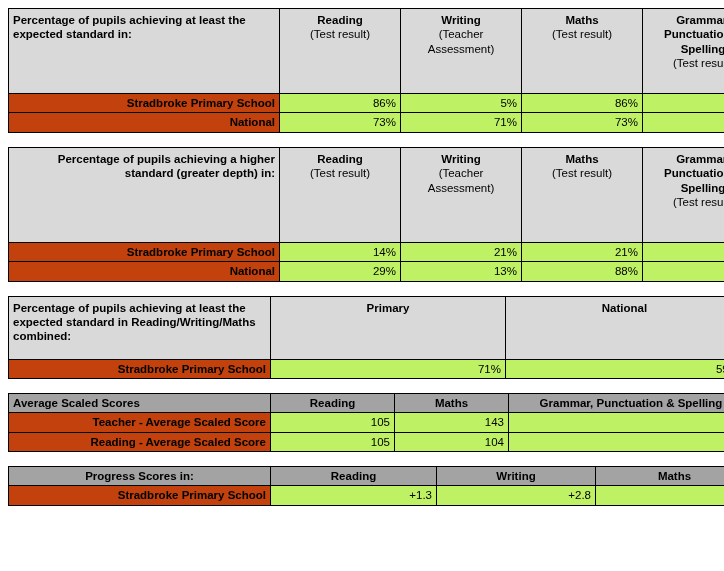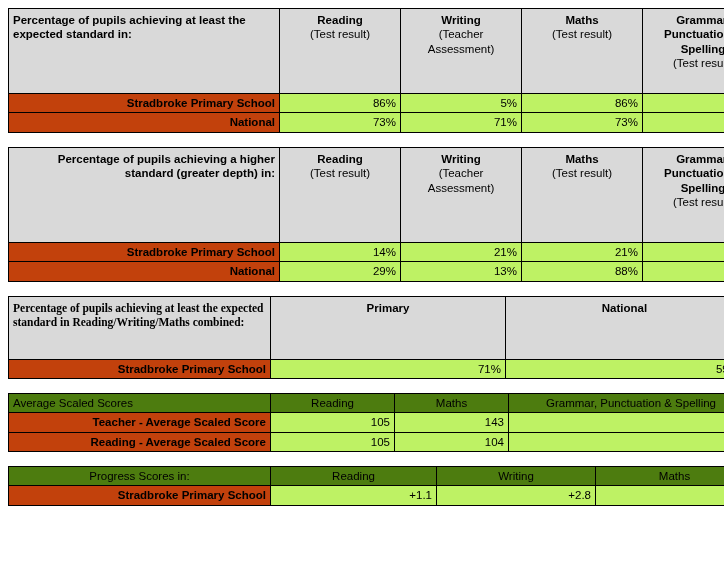--- a/index.html
+++ b/index.html
@@ -29,22 +29,22 @@
     margin-bottom: 14px;
   }
   td, th {
     border: 1px solid #000000;
     padding: 2px 4px;
     font-size: 11.5px;
     line-height: 1.25;
     vertical-align: middle;
   }
   .hdr {
-    background: #4d7c0f;
-    font-weight: normal;
+    background: #a3a3a3;
+    font-weight: bold;
   }
   .hdr-left {
     background: #d9d9d9;
     font-weight: bold;
     text-align: left;
     vertical-align: top;
     padding-top: 4px;
   }
   .hdr-center {
     background: #d9d9d9;
@@ -66,21 +66,21 @@
     background: #bef264;
   }
   .t1 .c0 { width: 262px; }
   .t1 .c1, .t1 .c2, .t1 .c3, .t1 .c4 { width: 112px; }
   .t1 .hdr-left { height: 78px; }
 
   .t2 .c0 { width: 262px; text-align: right; }
   .t2 .c1, .t2 .c2, .t2 .c3, .t2 .c4 { width: 112px; }
   .t2 .hdr-left { height: 88px; }
 
-  .t3 .c0 { width: 253px; font-family: Liberation Serif, serif; }
+  .t3 .c0 { width: 253px; }
   .t3 .c1 { width: 226px; }
   .t3 .c2 { width: 229px; }
   .t3 .hdr-left { height: 56px; }
 
   .t4 .c0 { width: 253px; }
   .t4 .c1 { width: 115px; }
   .t4 .c2 { width: 105px; }
   .t4 .c3 { width: 236px; }
 
   .t5 .c0 { width: 253px; }
@@ -210,20 +210,20 @@
   <table class="t5">
     <tbody>
         <tr>
       <td class="c0 hdr" style="text-align:center;">Progress Scores in:</td>
       <td class="c1 hdr" style="text-align:center;">Reading</td>
       <td class="c2 hdr" style="text-align:center;">Writing</td>
       <td class="c3 hdr" style="text-align:center;">Maths</td>
     </tr>
     <tr>
       <td class="rowlabel">Stradbroke Primary School</td>
-      <td class="val">+1.1</td>
+      <td class="val">+1.3</td>
       <td class="val">+2.8</td>
       <td class="val">-0.2</td>
     </tr>
   </tbody>
     </table>
 
 </div>
 
 </body></html>

